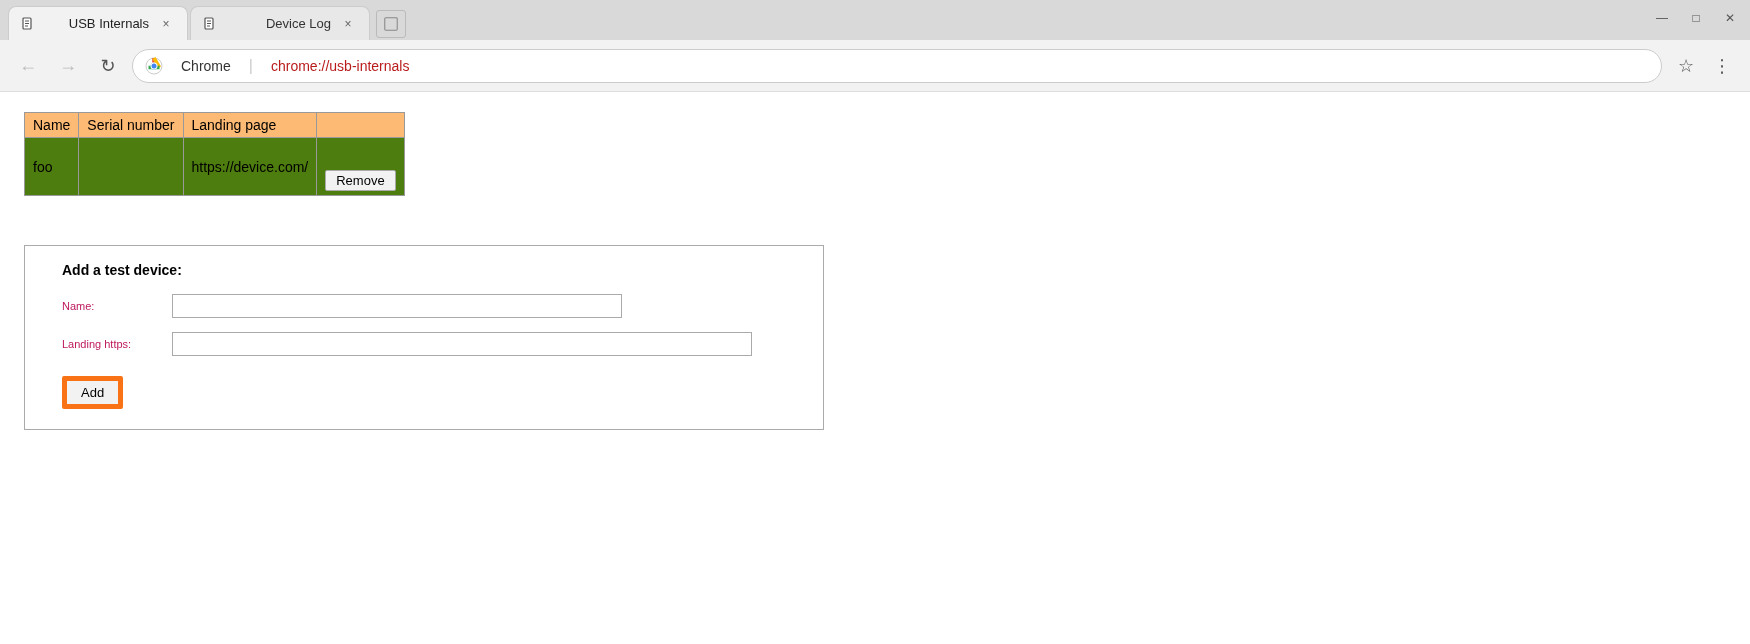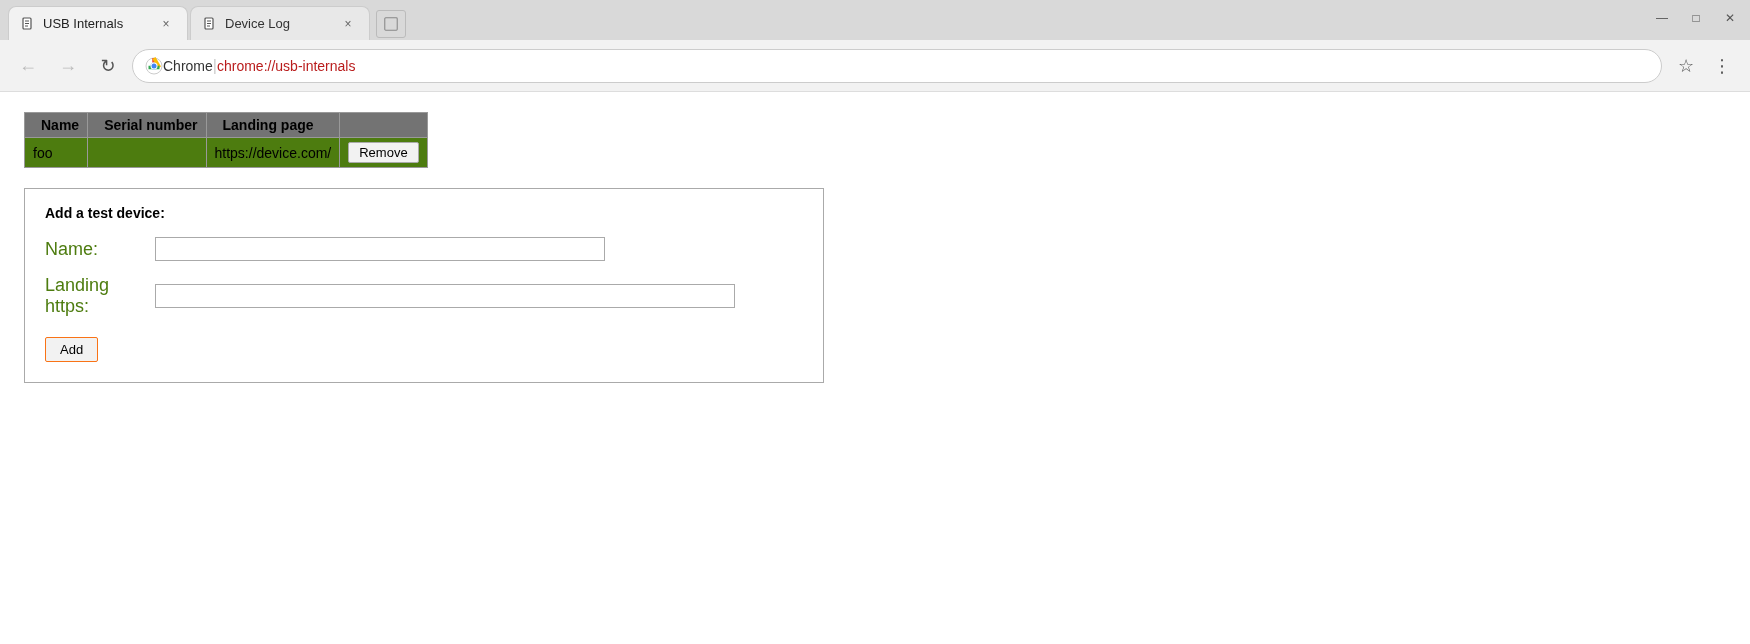--- a/index.html
+++ b/index.html
@@ -61,20 +61,21 @@
       align-items: center;
       padding: 0 12px;
       font-size: 13px;
       color: #333;
       cursor: pointer;
       position: relative;
       gap: 8px;
       border: 1px solid #ccc;
       border-bottom: none;
       margin-right: 2px;
+      text-align: right;
     }
 
     .tab.active {
       background: #f2f2f2;
       z-index: 2;
       color: #222;
     }
 
     .tab-icon {
       width: 14px;
@@ -149,21 +150,21 @@
 
     .address-bar {
       flex: 1;
       height: 34px;
       background: white;
       border: 1px solid #ccc;
       border-radius: 17px;
       display: flex;
       align-items: center;
       padding: 0 12px;
-      gap: 0;
+      gap: 18px;
       font-size: 14px;
     }
 
     .chrome-logo {
       width: 18px;
       height: 18px;
       flex-shrink: 0;
     }
 
     .address-separator {
@@ -211,62 +212,63 @@
 
     .device-table th,
     .device-table td {
       border: 1px solid #999;
       padding: 4px 8px;
       text-align: left;
       font-size: 14px;
     }
 
     .device-table th {
-      font-weight: bold;
-      background: #737373;
-      padding-left: 16px;
+      font-weight: normal;
+      background: #fdba74;
     }
 
     .device-table td {
       background: #4d7c0f;
     }
 
     
     .remove-btn {
       padding: 2px 10px;
       font-size: 13px;
       background: #f2f2f2;
       border: 1px solid #aaa;
       border-radius: 2px;
       cursor: pointer;
+      margin-top: 28px;
     }
 
     
     .add-device-box {
       border: 1px solid #aaa;
-      padding: 16px 20px 20px 20px;
+      padding: 16px 20px 20px 37px;
       display: inline-block;
       min-width: 800px;
+      margin-top: 29px;
     }
 
     .add-device-title {
       font-weight: bold;
       font-size: 14px;
       margin-bottom: 16px;
     }
 
     .form-row {
       display: flex;
       align-items: center;
       margin-bottom: 14px;
     }
 
     .form-label {
-      font-size: 18px;
-      color: #4d7c0f;
+      font-size: 11px;
+      color: #be185d;
       width: 110px;
       flex-shrink: 0;
     }
 
     .form-input {
       height: 24px;
       border: 1px solid #aaa;
       font-size: 14px;
       padding: 0 4px;
       outline: none;
@@ -281,21 +283,21 @@
     }
 
     .form-input.landing-input {
       width: 580px;
     }
 
     .add-btn {
       padding: 4px 14px;
       font-size: 13px;
       background: #f2f2f2;
-      border: 1px solid #f97316;
+      border: 5px solid #f97316;
       border-radius: 2px;
       cursor: pointer;
       margin-top: 6px;
     }
   </style>
 </head>
 <body>
 
 <div class="title-bar">
   <div class="tabs">

